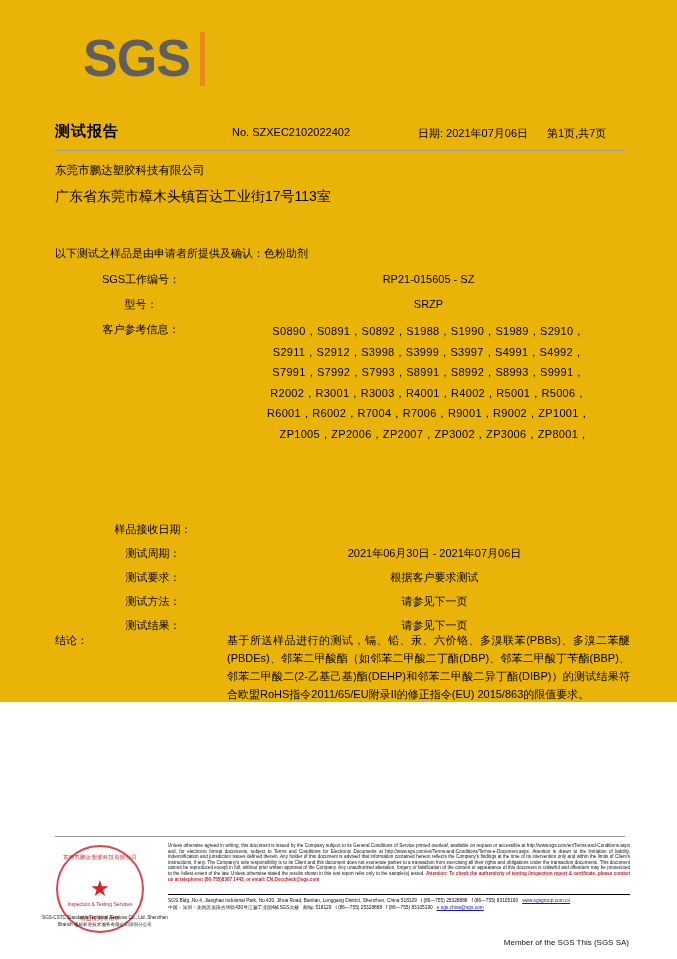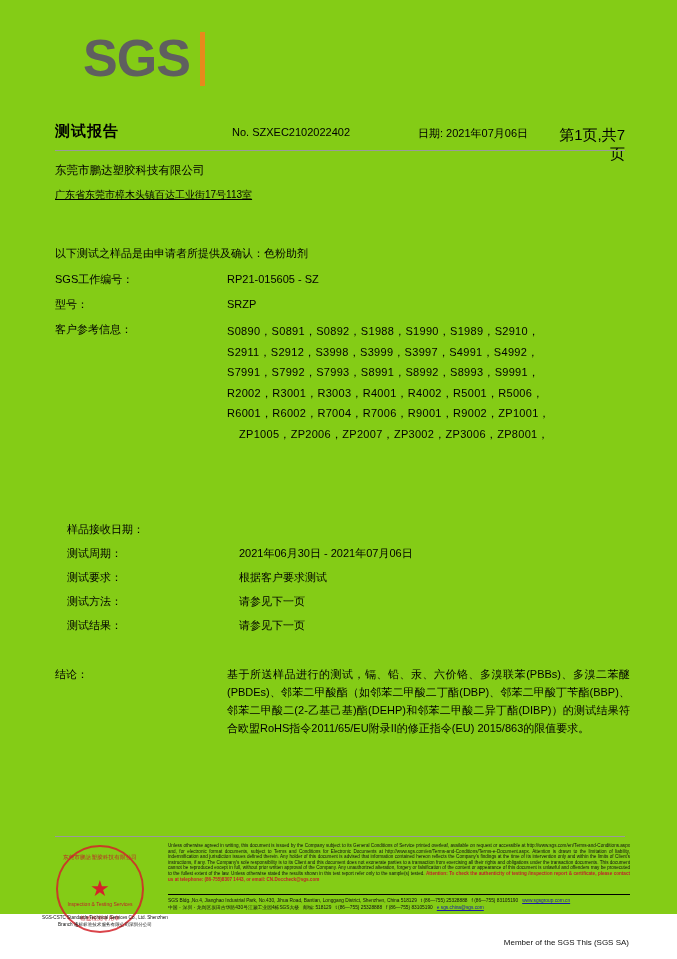--- a/index.html
+++ b/index.html
@@ -9,22 +9,22 @@
     height: 959px;
     background: #ffffff;
     font-family: "Liberation Sans", sans-serif;
     color: #000;
     position: relative;
     overflow: hidden;
   }
   .page {
     position: relative;
     width: 677px;
-    height: 914px;
-    background: #84cc16;
+    height: 702px;
+    background: #eab308;
   }
   
   .logo-block {
     position: absolute;
     left: 83px;
     top: 30px;
     width: 120px;
     height: 60px;
   }
   .logo-text {
@@ -66,23 +66,23 @@
     font-size: 11px;
   }
   .doc-date {
     position: absolute;
     left: 363px;
     top: 2px;
     font-size: 11px;
   }
   .doc-page {
     position: absolute;
-    left: 504px;
+    left: 492px;
     top: 2px;
-    font-size: 15px;
+    font-size: 11px;
     text-align: right;
   }
   .rule {
     position: absolute;
     left: 55px;
     width: 570px;
     height: 1px;
     background: #9a9a9a;
   }
   .rule-top { top: 150px; }
@@ -92,22 +92,21 @@
   .company-name {
     position: absolute;
     left: 55px;
     top: 163px;
     font-size: 11.5px;
   }
   .company-addr {
     position: absolute;
     left: 55px;
     top: 188px;
-    font-size: 10px;
-    text-decoration: underline;
+    font-size: 14px;
   }
 
   
   .sample-stmt {
     position: absolute;
     left: 55px;
     top: 246px;
     font-size: 11px;
     text-align: center;
   }
@@ -116,20 +115,21 @@
   .fields {
     position: absolute;
     left: 55px;
     top: 271px;
     width: 575px;
   }
   .field-row {
     position: relative;
     display: flex;
     margin-bottom: 4px;
+    text-align: center;
   }
   .field-label {
     width: 172px;
     flex: 0 0 172px;
     font-size: 11px;
     line-height: 17px;
   }
   .field-value {
     flex: 1;
     font-size: 11px;
@@ -151,21 +151,20 @@
     width: 575px;
   }
   .dates-block .field-row { margin-bottom: 7px; margin-left: 12px; }
 
   .conclusion-block {
     position: absolute;
     left: 55px;
     top: 631px;
     width: 575px;
     display: flex;
-    margin-top: 34px;
   }
   .conclusion-label {
     width: 172px;
     flex: 0 0 172px;
     font-size: 11px;
     line-height: 18px;
   }
   .conclusion-text {
     flex: 1;
     font-size: 11px;

